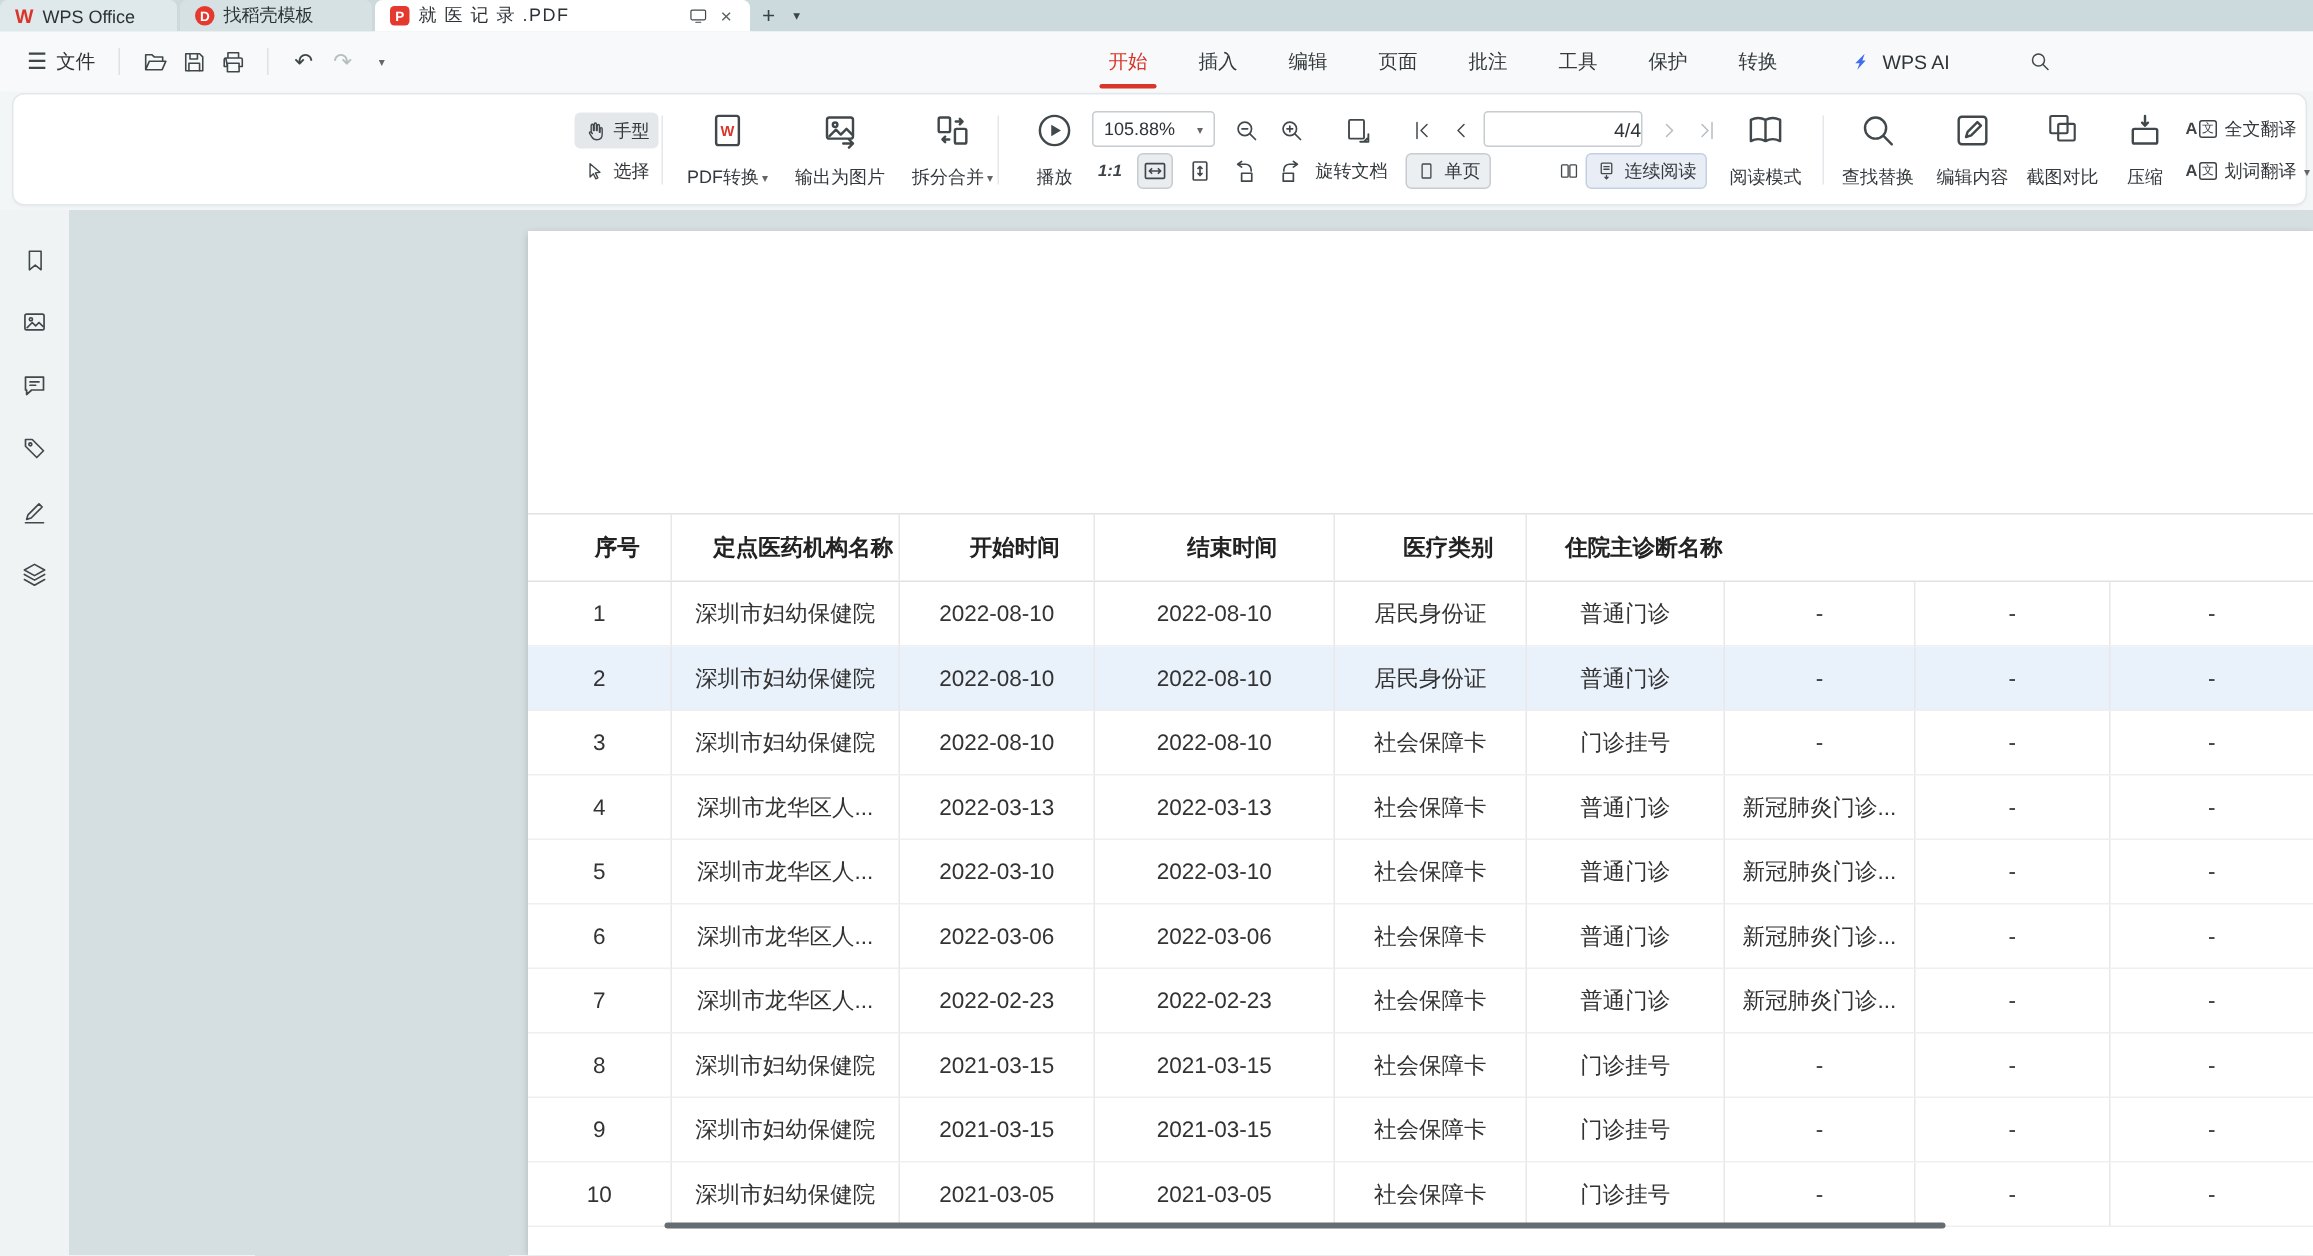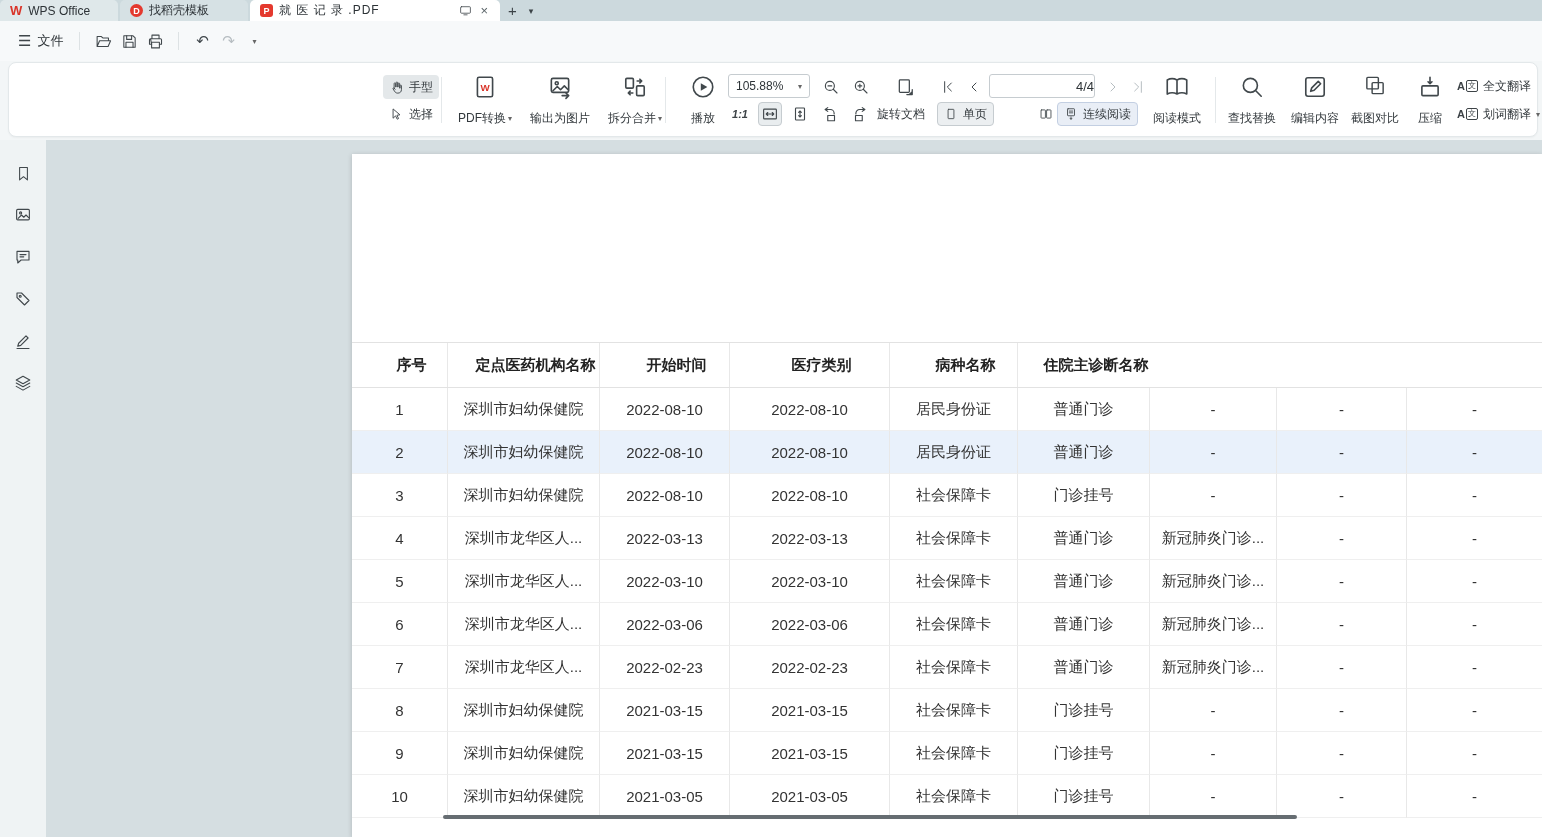--- a/index.html
+++ b/index.html
@@ -121,20 +121,42 @@
     <svg width="17" height="17" viewBox="0 0 24 24">
         <path class="st" d="M7 8V3h10v5M5 8h14a1.5 1.5 0 011.5 1.5V16H17.5M6.5 16H3.5V9.5A1.5 1.5 0 015 8z"></path>
         <rect class="st" x="6.5" y="13" width="11" height="8"></rect>
       </svg>
   </div>
   <div class="mb-sep"></div>
   <div class="mb-ic glyph-btn">↶</div>
   <div class="mb-ic glyph-btn glyph-dis">↷</div>
   <div class="mb-ic chev">▾</div>
 
+  <div class="menus">
+      <div class="menu-item active">开始</div>
+      <div class="menu-item">插入</div>
+      <div class="menu-item">编辑</div>
+      <div class="menu-item">页面</div>
+      <div class="menu-item">批注</div>
+      <div class="menu-item">工具</div>
+      <div class="menu-item">保护</div>
+      <div class="menu-item">转换</div>
+      <div class="wps-ai">
+        <svg width="15" height="15" viewBox="0 0 24 24">
+          <path d="M3 13L13 3l-2.5 7H14L5 20l2.6-7z" fill="#3f6df0"></path>
+        </svg>
+        <span>WPS AI</span>
+      </div>
+      <div class="menu-search">
+        <svg width="16" height="16" viewBox="0 0 24 24">
+          <circle class="st" cx="10.5" cy="10.5" r="6"></circle>
+          <path class="st" d="M15 15l5 5"></path>
+        </svg>
+      </div>
+    </div>
 </div>
 
 <div class="toolbar">
 
   <div class="smbtn on" style="left:374px; top:12px;">
     <svg width="15" height="15" viewBox="0 0 24 24">
         <path class="st" d="M8.2 12.5V5.8a1.2 1.2 0 012.4 0v5.4h.8V4.4a1.2 1.2 0 012.4 0v6.8h.8V6a1.2 1.2 0 012.4 0v7h.7V9.2a1.1 1.1 0 012.2 0v6.3c0 3.4-2.4 5.5-5.7 5.5-2.7 0-4-.9-5.4-3.1l-2.3-3.7c-.6-1 .8-2.1 1.7-1.2l1.2 1.5z"></path>
       </svg>
     <span>手型</span>
   </div>
@@ -392,22 +414,22 @@
         </svg>
     </div>
   </div>
 
   <div class="pdf-page">
     <div class="doc-table">
       <div class="thead">
           <div class="cell">序号</div>
           <div class="cell">定点医药机构名称</div>
           <div class="cell">开始时间</div>
+          <div class="cell">结束时间</div>
           <div class="cell">医疗类别</div>
-          <div class="cell">病种名称</div>
           <div class="cell">住院主诊断名称</div>
         </div>
       <div>
           <div class="trow">
             <div class="cell">1</div>
             <div class="cell">深圳市妇幼保健院</div>
             <div class="cell">2022-08-10</div>
             <div class="cell">2022-08-10</div>
             <div class="cell">居民身份证</div>
             <div class="cell">普通门诊</div>

